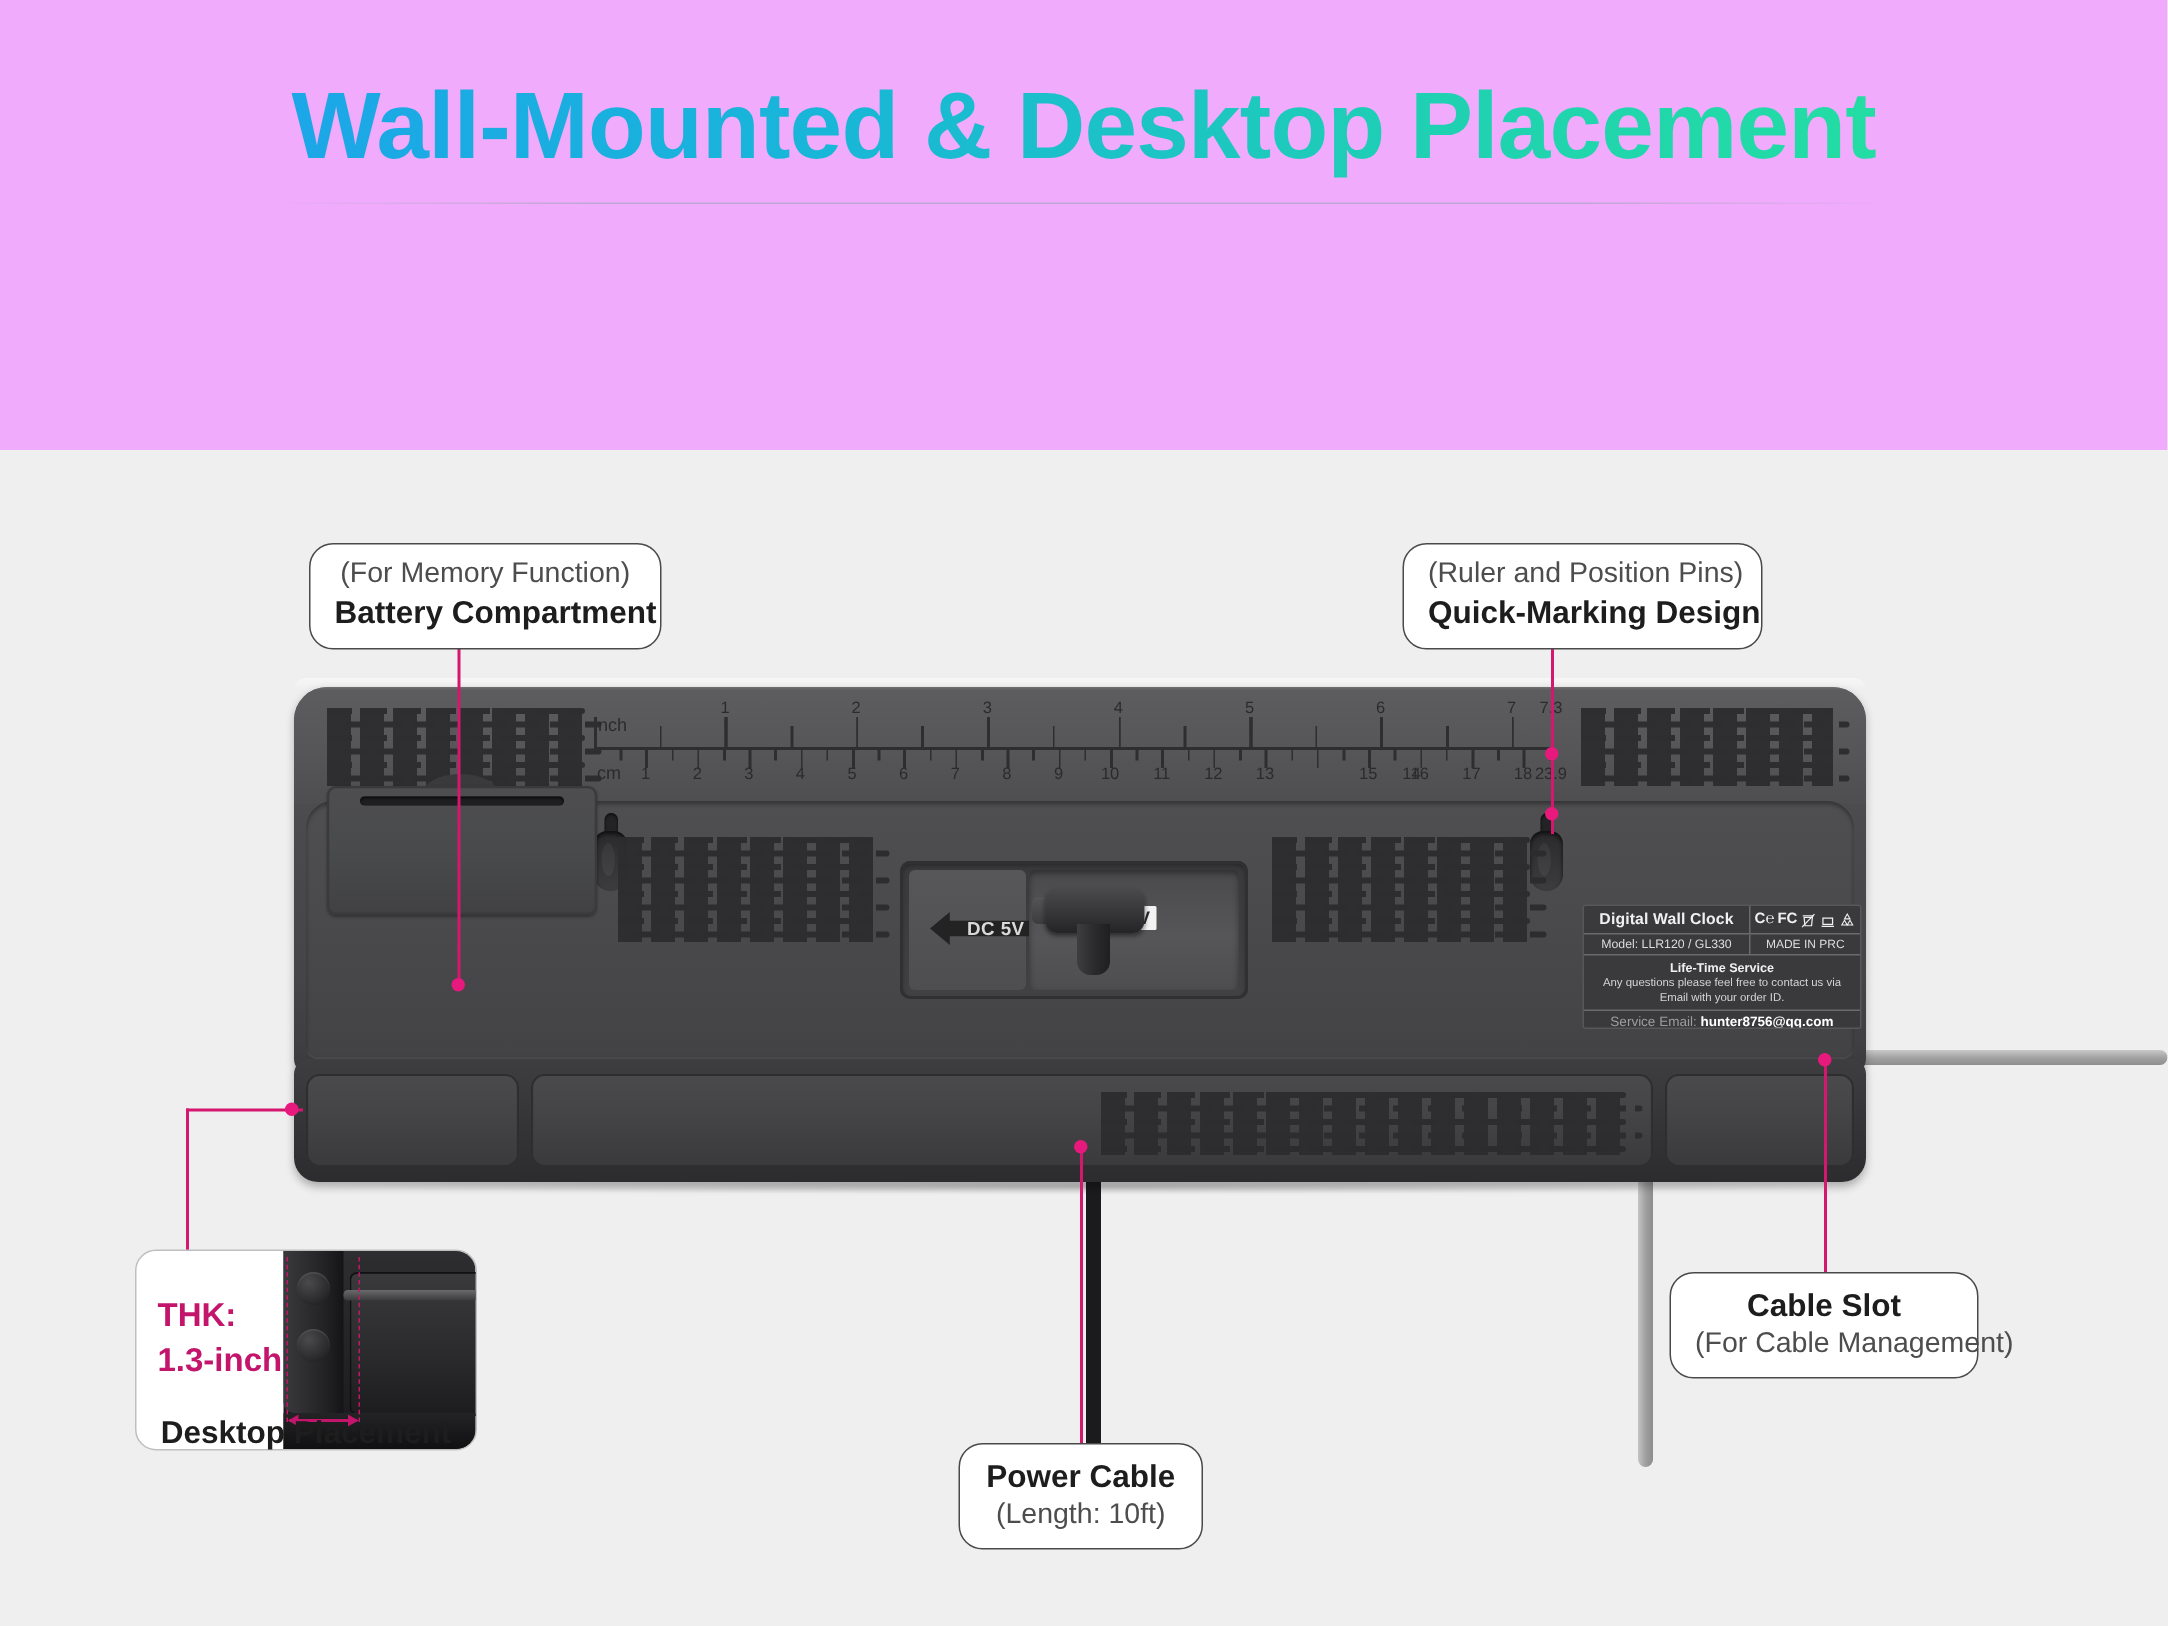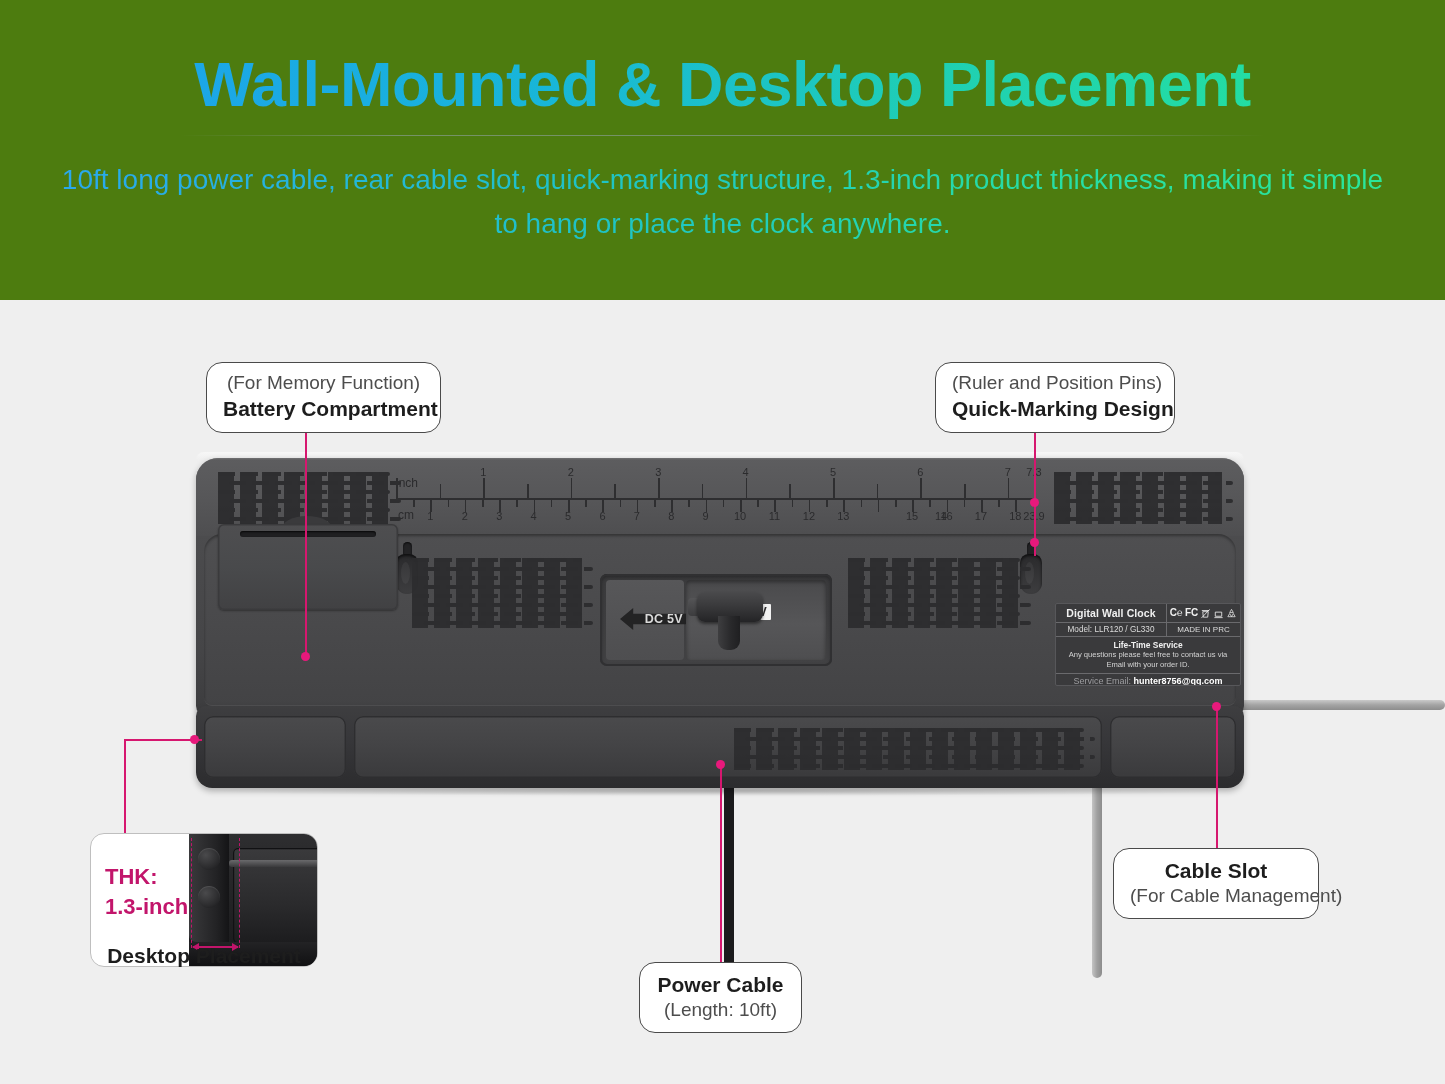--- a/index.html
+++ b/index.html
@@ -12,21 +12,21 @@
     font-family: "Liberation Sans", sans-serif;
     overflow: hidden;
     position: relative;
   }
 
   
   .header {
     position: absolute;
     left: 0; top: 0;
     width: 1445px; height: 300px;
-    background: #4d7c0f;
+    background: #f0abfc;
     text-align: center;
     overflow: hidden;
   }
   .title {
     position: absolute;
     left: 0; top: 48px; width: 1445px;
     font-size: 63px;
     font-weight: bold;
     letter-spacing: -0.5px;
     background: linear-gradient(90deg,#1e9ef0 0%,#18b6d8 38%,#20d2b0 68%,#25e59a 100%);
@@ -411,21 +411,20 @@
     border-radius: 22px 22px 0 0;
     z-index: 11; pointer-events: none;
   }
 </style>
 </head>
 <body>
 
 <div class="header">
   <div class="title">Wall-Mounted &amp; Desktop Placement</div>
   <div class="title-rule"></div>
-  <div class="subtitle">10ft long power cable, rear cable slot, quick-marking structure, 1.3-inch product thickness, making it simple to hang or place the clock anywhere.</div>
 </div>
 
 <div class="callout" style="left:206px; top:362px; width:235px;">
   <div class="sub">(For Memory Function)</div>
   <div class="main">Battery Compartment</div>
 </div>
 <div class="leader v" style="left:305px; top:426px; height:232px;"></div>
 <div class="dot" style="left:301px; top:652px;"></div>
 
 <div class="callout" style="left:935px; top:362px; width:240px;">

